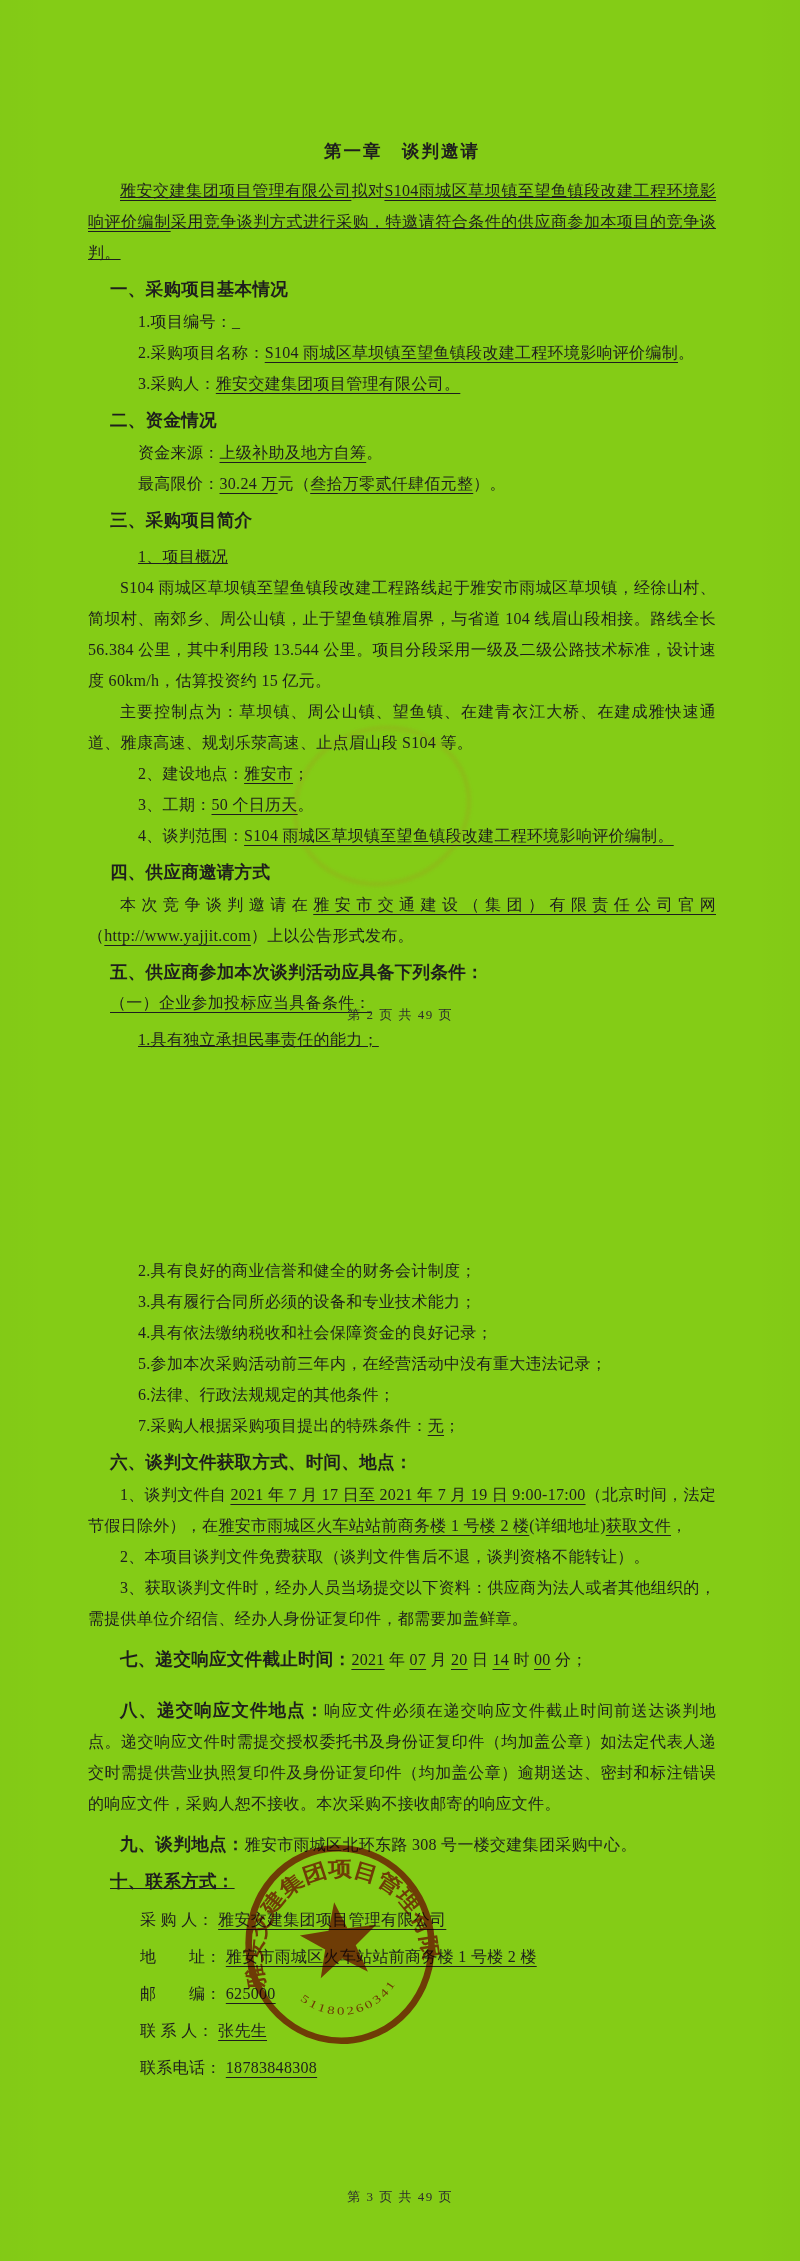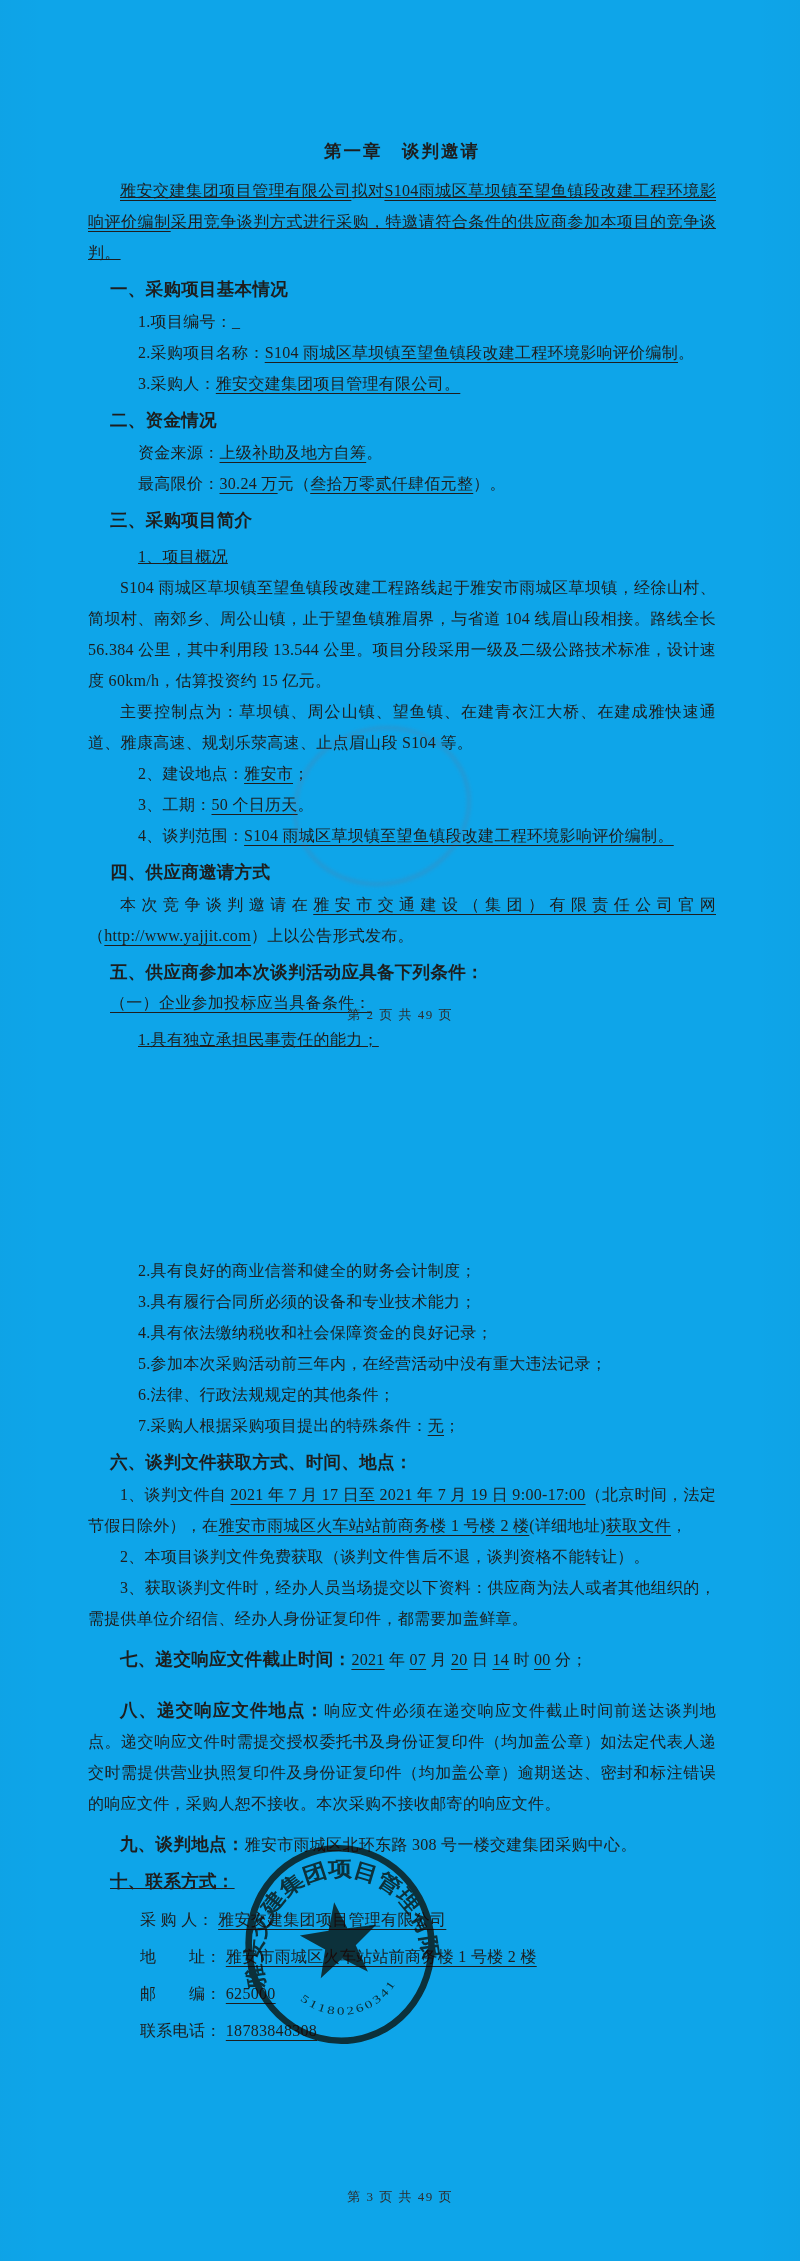--- a/index.html
+++ b/index.html
@@ -1,18 +1,18 @@
 <!DOCTYPE html>
 <html><head>
 <meta charset="utf-8">
 <style>
   html,body{margin:0;padding:0;background:#e9e9e7;}
   .canvas{
     position:relative;width:800px;height:2261px;margin:0 auto;
-    background:#0ea5e9;overflow:hidden;
+    background:#84cc16;overflow:hidden;
     font-family:"Liberation Serif","DejaVu Serif",serif;
     color:#1e1e1e;
   }
   .scan-tint{position:absolute;inset:0;pointer-events:none;
     background:linear-gradient(90deg,rgba(0,0,0,0.012),rgba(0,0,0,0) 6%,rgba(0,0,0,0) 94%,rgba(0,0,0,0.012));}
   .doc-body{position:relative;padding:132px 84px 0 88px;}
   .blk{line-height:31px;font-size:16px;letter-spacing:0.3px;}
   .t-title{font-size:22px;font-weight:bold;text-align:center;line-height:36px;margin-bottom:6px;letter-spacing:2px;}
   .t-heading{font-weight:bold;font-size:17.5px;line-height:34px;padding-left:22px;margin-top:4px;}
   .t-sub{padding-left:22px;font-family:Liberation Mono, monospace;}
@@ -73,20 +73,21 @@
       <div class="blk t-para"><span>1、谈判文件自 </span><span class="u">2021 年 7 月 17 日至 2021 年 7 月 19 日 9:00-17:00</span><span>（北京时间，法定节假日除外），在</span><span class="u">雅安市雨城区火车站站前商务楼 1 号楼 2 楼</span><span>(详细地址)</span><span class="u">获取文件</span><span>，</span></div>
       <div class="blk t-para"><span>2、本项目谈判文件免费获取（谈判文件售后不退，谈判资格不能转让）。</span></div>
       <div class="blk t-para"><span>3、获取谈判文件时，经办人员当场提交以下资料：供应商为法人或者其他组织的，需提供单位介绍信、经办人身份证复印件，都需要加盖鲜章。</span></div>
       <div class="blk t-para mt10"><span class="bold">七、递交响应文件截止时间：</span><span class="u">2021</span><span> 年 </span><span class="u">07</span><span> 月 </span><span class="u">20</span><span> 日 </span><span class="u">14</span><span> 时 </span><span class="u">00</span><span> 分；</span></div>
       <div class="blk t-para mt8"><span class="bold">八、递交响应文件地点：</span><span>响应文件必须在递交响应文件截止时间前送达谈判地点。递交响应文件时需提交授权委托书及身份证复印件（均加盖公章）如法定代表人递交时需提供营业执照复印件及身份证复印件（均加盖公章）逾期送达、密封和标注错误的响应文件，采购人恕不接收。本次采购不接收邮寄的响应文件。</span></div>
       <div class="blk t-para mt10"><span class="bold">九、谈判地点：</span><span>雅安市雨城区北环东路 308 号一楼交建集团采购中心。</span></div>
       <div class="blk t-heading mt6"><span class="bold">十、联系方式：</span></div>
       <div class="blk t-contact"><span>采 购 人： </span><span class="u">雅安交建集团项目管理有限公司</span></div>
       <div class="blk t-contact"><span>地　　址： </span><span class="u">雅安市雨城区火车站站前商务楼 1 号楼 2 楼</span></div>
       <div class="blk t-contact"><span>邮　　编： </span><span class="u">625000</span></div>
+      <div class="blk t-contact"><span>联 系 人： </span><span class="u">张先生</span></div>
       <div class="blk t-contact"><span>联系电话： </span><span class="u">18783848308</span></div>
     </div>
 
   <div class="footer" id="footer2">第 2 页 共 49 页</div>
   <div class="footer" id="footer3">第 3 页 共 49 页</div>
 
   <div id="faint-stamp"></div>
 
   <svg id="stamp" viewBox="0 0 200 205" style="top: 1840px;">
     <defs>

